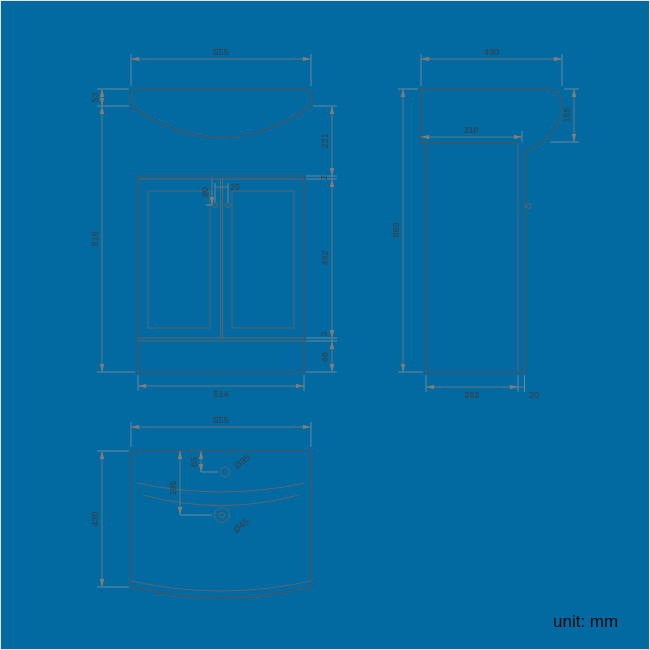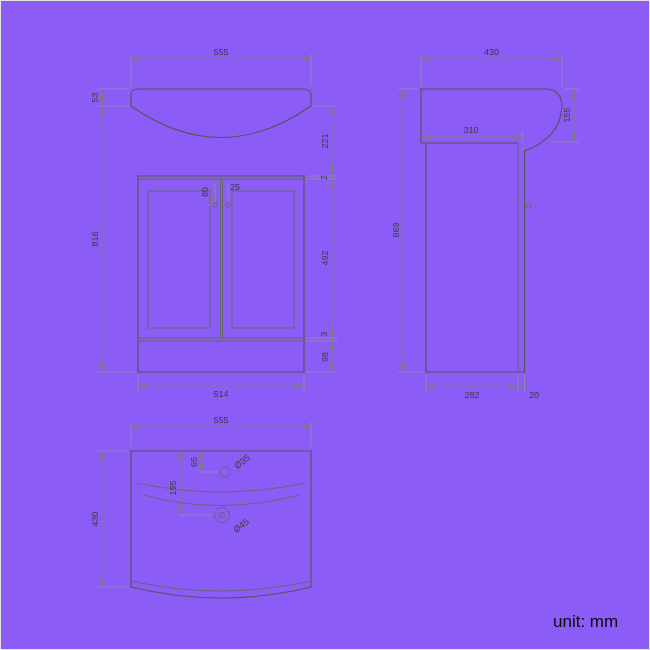--- a/index.html
+++ b/index.html
@@ -1,17 +1,17 @@
 <!DOCTYPE html>
 <html><head>
 <meta charset="utf-8">
 <style>
   html,body{margin:0;padding:0;background:#fff;}
   .page{
-    width:650px;height:650px;position:relative;background:#8b5cf6;
+    width:650px;height:650px;position:relative;background:#0369a1;
     border:1px solid #e4e4e4;box-sizing:border-box;overflow:hidden;
     font-family:"Liberation Sans", sans-serif;
   }
   svg{display:block;}
   .geo{stroke:#555;fill:none;stroke-width:1.1;stroke-linecap:round;}
   .geo2{stroke:#666;fill:none;stroke-width:0.9;}
   .ext{stroke:#9a9a9a;stroke-width:0.7;fill:none;}
   .dl{stroke:#7d7d7d;stroke-width:0.8;fill:none;}
   text.dim{font-size:9px;fill:#3d3d3d;font-family:"Liberation Sans",sans-serif;}
   text.unit{font-size:17px;fill:#0a0a0a;font-family:"Liberation Sans",sans-serif;}

